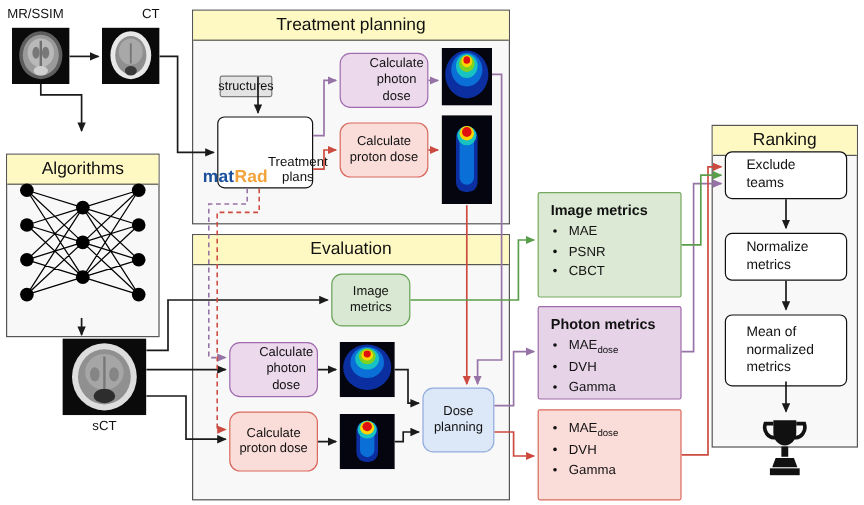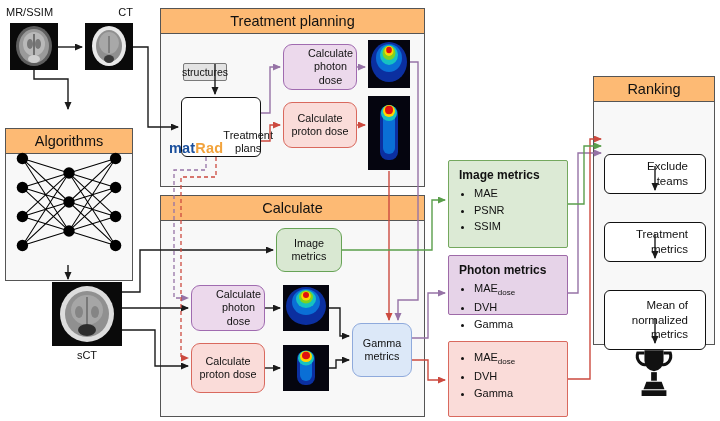--- a/index.html
+++ b/index.html
@@ -16,43 +16,43 @@
     background:#f8f8f8;
     border:1.6px solid #555;
     z-index:1;
   }
   .ctitle {
     text-align:center;
     font-size:14.5px;
     padding:4px 0 4px;
     border-bottom:1.4px solid #555;
     color:#111;
-    background:#fdba74;
+    background:#fef9c3;
   }
   .rbox {
     position:absolute;
     border-radius:9px;
     border:1.4px solid;
     display:flex; align-items:center; justify-content:center;
     text-align:center;
     font-size:10.8px; line-height:1.22;
     padding:3px;
     z-index:2;
     background:#fff;
   }
   .purple { background:#ecd9ec; border-color:#a06bb0;padding-left:24px; }
   .red    { background:#fadcd9; border-color:#d9695e; }
   .green  { background:#d9e8d2; border-color:#67a356; }
   .blue   { background:#dce8f8; border-color:#8faadc; }
   .whitebox {
     position:absolute;
     background:#fff; border:1.3px solid #111; border-radius:6px;
     display:flex; align-items:center; justify-content:center;
-    text-align:right; font-size:11.5px; line-height:1.3;
-    z-index:2; padding:2px 17px;margin-top:28px;
+    text-align:left; font-size:11.5px; line-height:1.3;
+    z-index:2; padding:2px 17px;
   }
   .structures {
     position:absolute;
     background:#e3e3e3; border:1.1px solid #7a7a7a; border-radius:2px;
     display:flex; align-items:center; justify-content:center;
     font-size:10.5px; z-index:2;
   }
   .imgframe { position:absolute; z-index:2; line-height:0; }
   .imgframe svg { display:block; }
   .slabel { position:absolute; font-size:11px; z-index:2; }
@@ -181,27 +181,27 @@
     <rect width="42" height="74" fill="#05050f"></rect>
     <rect x="12" y="10" width="18" height="54" rx="8" fill="#0b2fa0"></rect>
     <rect x="15" y="12" width="12" height="46" rx="6" fill="#0a6fd6"></rect>
     <ellipse cx="21" cy="17" rx="8" ry="8" fill="#16c2c2"></ellipse>
     <ellipse cx="21" cy="15" rx="6" ry="6" fill="#ffd500"></ellipse>
     <ellipse cx="21" cy="14" rx="4" ry="4.2" fill="#e01010"></ellipse>
   </svg>
 </div>
 
 <div class="abs container" style="left:160px;top:195px;width:265px;height:222px;">
-  <div class="ctitle">Calculate</div>
+  <div class="ctitle">Evaluation</div>
 </div>
 
 <div class="rbox green" style="left:276px;top:228px;width:66px;height:44px;">Image metrics</div>
 <div class="rbox purple" style="left:191px;top:285px;width:74px;height:46px;">Calculate photon dose</div>
 <div class="rbox red" style="left:191px;top:343px;width:74px;height:50px;">Calculate proton dose</div>
-<div class="rbox blue" style="left:352px;top:323px;width:60px;height:54px;">Gamma metrics</div>
+<div class="rbox blue" style="left:352px;top:323px;width:60px;height:54px;">Dose planning</div>
 
 <div class="imgframe" style="left:283px;top:285px;">
   <svg width="46" height="46" viewBox="0 0 46 46">
     <rect width="46" height="46" fill="#05050f"></rect>
     <ellipse cx="23" cy="21" rx="20" ry="19" fill="#0b2fa0"></ellipse>
     <ellipse cx="23" cy="17" rx="14" ry="13" fill="#0a6fd6"></ellipse>
     <ellipse cx="23" cy="14" rx="10" ry="9" fill="#16c2c2"></ellipse>
     <ellipse cx="23" cy="12" rx="7" ry="6.5" fill="#7ed321"></ellipse>
     <ellipse cx="23" cy="11" rx="4.8" ry="4.5" fill="#ffd500"></ellipse>
     <ellipse cx="23" cy="10" rx="3" ry="2.9" fill="#e01010"></ellipse>
@@ -217,46 +217,46 @@
     <ellipse cx="23" cy="11.5" rx="6" ry="5.5" fill="#ffd500"></ellipse>
     <ellipse cx="23" cy="10.5" rx="4" ry="3.8" fill="#e01010"></ellipse>
   </svg>
 </div>
 
 <div class="panel" style="left:448px;top:160px;width:120px;height:88px;background:#dcead5;border-color:#74a85e;">
   <div class="ptitle">Image metrics</div>
   <ul>
     <li>MAE</li>
     <li>PSNR</li>
-    <li>SSIM</li>
+    <li>CBCT</li>
   </ul>
 </div>
 
-<div class="panel" style="left:448px;top:255px;width:120px;height:60px;background:#e6d3e8;border-color:#9e6aa8;">
+<div class="panel" style="left:448px;top:255px;width:120px;height:78px;background:#e6d3e8;border-color:#9e6aa8;">
   <div class="ptitle">Photon metrics</div>
   <ul>
     <li><span>MAE</span><sub>dose</sub></li>
     <li>DVH</li>
     <li>Gamma</li>
   </ul>
 </div>
 
 <div class="panel" style="left:448px;top:341px;width:120px;height:76px;background:#fadcd9;border-color:#d9695e;">
   <ul>
     <li><span>MAE</span><sub>dose</sub></li>
     <li>DVH</li>
     <li>Gamma</li>
   </ul>
 </div>
 
-<div class="abs container" style="left:593px;top:76px;width:122px;height:269px;">
+<div class="abs container" style="left:593px;top:104px;width:122px;height:269px;">
   <div class="ctitle">Ranking</div>
 </div>
 <div class="whitebox" style="left:604px;top:126px;width:102px;height:40px;">Exclude teams</div>
-<div class="whitebox" style="left:604px;top:194px;width:102px;height:40px;">Treatment metrics</div>
+<div class="whitebox" style="left:604px;top:194px;width:102px;height:40px;">Normalize metrics</div>
 <div class="whitebox" style="left:604px;top:262px;width:102px;height:60px;">Mean of normalized metrics</div>
 
 <div class="imgframe" style="left:633px;top:347px;">
   <svg width="42" height="56" viewBox="0 0 44 58">
     <path d="M12 3 h20 v11 a10 11 0 0 1 -20 0 z" fill="#111"></path>
     <path d="M12 6 H5 a8 9 0 0 0 9 12 M32 6 h7 a8 9 0 0 1 -9 12" stroke="#111" stroke-width="3.2" fill="none"></path>
     <path d="M19 26 h6 v9 h-6 z" fill="#111"></path>
     <path d="M14 36 h16 l3 8 H11 z" fill="#111"></path>
     <rect x="9" y="45" width="26" height="6" fill="#111"></rect>
   </svg>

